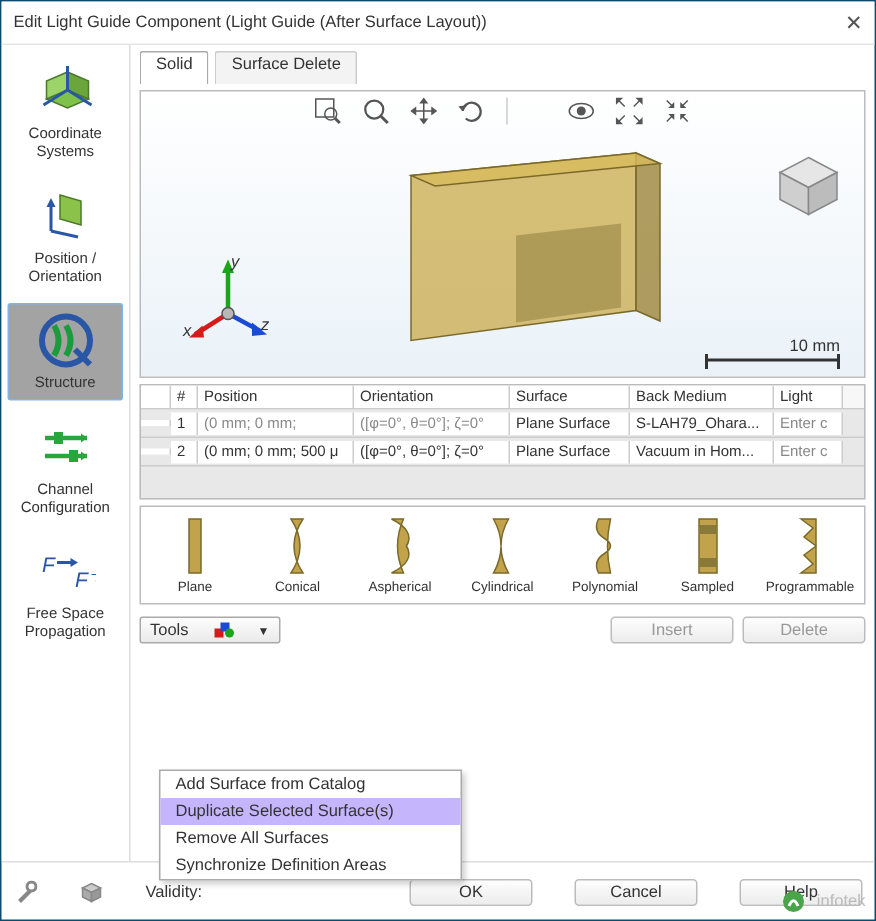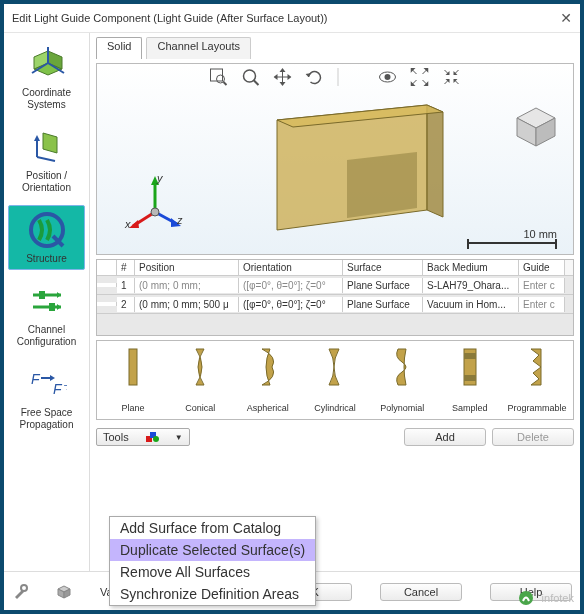--- a/index.html
+++ b/index.html
@@ -1,23 +1,23 @@
 <!DOCTYPE html>
 <html><head>
 <meta charset="utf-8">
 <style>
   html,body{margin:0;padding:0;font-family:"Segoe UI",Tahoma,sans-serif;font-size:11px;color:#333;background:#fff}
-  .win{width:584px;height:614px;border:4px solid #0c4a6e;box-sizing:border-box;position:relative;overflow:hidden}
+  .win{width:584px;height:614px;border:1px solid #0c4a6e;box-sizing:border-box;position:relative;overflow:hidden}
   .titlebar{height:28px;background:#fff;border-bottom:1px solid #e5e5e5;display:flex;align-items:center;padding:0 8px}
   .titlebar .title{flex:1}
   .close{font-size:14px;color:#555;cursor:pointer}
   .body{display:flex;height:calc(100% - 28px - 40px)}
   .sidebar{width:86px;border-right:1px solid #ddd;padding:6px 4px;box-sizing:border-box;display:flex;flex-direction:column;gap:6px;background:#fff}
   .sbitem{display:flex;flex-direction:column;align-items:center;gap:3px;padding:4px 2px;border:1px solid transparent;border-radius:2px;cursor:pointer;text-align:center;font-size:10px;line-height:12px}
-  .sbitem.selected{border:1px solid #7eb4ea;background:#14b8a6}
+  .sbitem.selected{border:1px solid #7eb4ea;background:#a3a3a3}
   .sbicon{width:40px;height:40px;display:flex;align-items:center;justify-content:center}
   .main{flex:1;display:flex;flex-direction:column;padding:4px 6px;box-sizing:border-box;gap:4px;min-width:0}
   .tabs{height:22px;display:flex;gap:4px}
   .tab{padding:2px 10px;border:1px solid #ccc;border-bottom:none;border-radius:2px 2px 0 0;background:#f3f3f3;cursor:pointer}
   .tab.active{background:#fff;border-color:#aaa;font-weight:400}
   .viewport{flex:0 0 190px;border:1px solid #bbb;position:relative;background:linear-gradient(#fff,#eaf2f8)}
   .viewtb{position:absolute;top:4px;left:50%;transform:translateX(-50%);display:flex;gap:14px}
   .vtbicon{width:18px;height:18px;color:#555;cursor:pointer;display:flex;align-items:center;justify-content:center;font-size:14px}
   .navcube{position:absolute;top:40px;right:14px;width:46px;height:46px}
   .axes{position:absolute;left:30px;bottom:20px;width:60px;height:60px}
@@ -27,29 +27,29 @@
   .sb-line:before{left:0}.sb-line:after{right:0}
   .prism{position:absolute;left:160px;top:36px}
   .table{border:1px solid #bbb;background:#e8e8e8;flex:0 0 75px;overflow:hidden}
   .thead,.trow{display:flex;font-size:10px}
   .thead{background:#f7f7f7;border-bottom:1px solid #ccc}
   .th,.td{border-right:1px solid #ccc;padding:2px 4px;box-sizing:border-box;white-space:nowrap;overflow:hidden;background:#fff}
   .th-idx{width:20px}.th-num{width:18px}.th-pos{width:104px}.th-or{width:104px}.th-surf{width:80px}.th-med{width:96px}.th-com{width:46px}
   .trow .td{background:#fff}
   .trow{border-bottom:1px solid #ccc;height:18px;align-items:center}
   .shapes{border:1px solid #bbb;padding:6px 4px;display:flex;justify-content:space-between;gap:2px}
-  .shape{display:flex;flex-direction:column;align-items:center;gap:16px;font-size:9px;cursor:pointer;width:64px}
+  .shape{display:flex;flex-direction:column;align-items:center;gap:2px;font-size:9px;cursor:pointer;width:64px}
   .shapeico{width:20px;height:40px}
   .row{display:flex;align-items:center;gap:6px}
   .btn{border:1px solid #bbb;background:linear-gradient(#fdfdfd,#ececec);border-radius:3px;padding:2px 12px;font-size:11px;cursor:pointer;min-width:56px;text-align:center}
   .btn.disabled{color:#999;cursor:default}
   .tools-btn{border:1px solid #aaa;background:linear-gradient(#fdfdfd,#eaeaea);border-radius:2px;padding:1px 6px;display:flex;align-items:center;gap:16px;cursor:pointer}
   .tools-ico{width:14px;height:14px;display:inline-block}
   .dropdown{position:absolute;left:105px;top:512px;background:#fff;border:1px solid #aaa;box-shadow:2px 2px 4px rgba(0,0,0,.2);min-width:200px;z-index:10}
-  .dd-item{padding:3px 10px;font-size:14px;cursor:pointer}
+  .dd-item{padding:3px 10px;font-size:11px;cursor:pointer}
   .dd-item.highlight{background:#c4b5fd}
   .footer{height:40px;border-top:1px solid #ddd;display:flex;align-items:center;padding:0 8px;gap:28px}
   .foot-ico{width:16px;height:16px;display:inline-block}
   .footer .spacer{flex:1}
   .watermark{position:absolute;right:6px;bottom:4px;display:flex;align-items:center;gap:8px;color:#bbb;font-size:11px}
 </style>
 </head>
 <body>
 
 <div class="win">
@@ -123,21 +123,21 @@
               <text x="26" y="30" font-size="14" font-style="italic" fill="#2a57a5">F⁻¹</text>
             </svg>
         </span>
         <span>Free Space Propagation</span>
       </div>
     </div>
 
     <div class="main">
       <div class="tabs">
         <div class="tab active">Solid</div>
-        <div class="tab">Channel Layouts</div>
+        <div class="tab">Surface Delete</div>
       </div>
 
       <div class="viewport">
         <div class="viewtb">
           <span class="vtbicon">
               <svg width="18" height="18">
                 <rect x="1" y="1" width="12" height="12" fill="none" stroke="#555"></rect>
                 <circle cx="11" cy="11" r="4" fill="none" stroke="#555"></circle>
                 <line x1="14" y1="14" x2="17" y2="17" stroke="#555" stroke-width="2"></line>
               </svg>
@@ -236,21 +236,21 @@
       </div>
 
       <div class="table">
         <div class="thead">
           <div class="th th-idx"></div>
           <div class="th th-num">#</div>
           <div class="th th-pos">Position</div>
           <div class="th th-or">Orientation</div>
           <div class="th th-surf">Surface</div>
           <div class="th th-med">Back Medium</div>
-          <div class="th th-com">Guide</div>
+          <div class="th th-com">Light</div>
         </div>
         <div class="trow">
           <div class="td th-idx"></div>
           <div class="td th-num">1</div>
           <div class="td th-pos" style="color:#888">(0 mm; 0 mm;</div>
           <div class="td th-or" style="color:#888">([φ=0°, θ=0°]; ζ=0°</div>
           <div class="td th-surf">Plane Surface</div>
           <div class="td th-med">S-LAH79_Ohara...</div>
           <div class="td th-com" style="color:#888">Enter c</div>
         </div>
@@ -316,21 +316,21 @@
         <div class="tools-btn">
           <span>Tools</span>
           <span class="tools-ico"><svg width="14" height="14">
                 <rect x="1" y="6" width="6" height="6" fill="#d81a1a"></rect>
                 <rect x="5" y="2" width="6" height="6" fill="#1a4ad8"></rect>
                 <circle cx="11" cy="9" r="3" fill="#1aa51a"></circle>
               </svg></span>
           <span style="font-size:8px">▼</span>
         </div>
         <div style="flex:1"></div>
-        <div class="btn">Add</div>
+        <div class="btn disabled">Insert</div>
         <div class="btn disabled">Delete</div>
       </div>
     </div>
   </div>
 
   <div class="footer">
     <span class="foot-ico"><svg width="16" height="16">
           <path d="M3 13 L10 6 L12 8 L5 15 Z" fill="#888"></path>
           <circle cx="12" cy="4" r="3" fill="none" stroke="#888" stroke-width="2"></circle>
         </svg></span>

